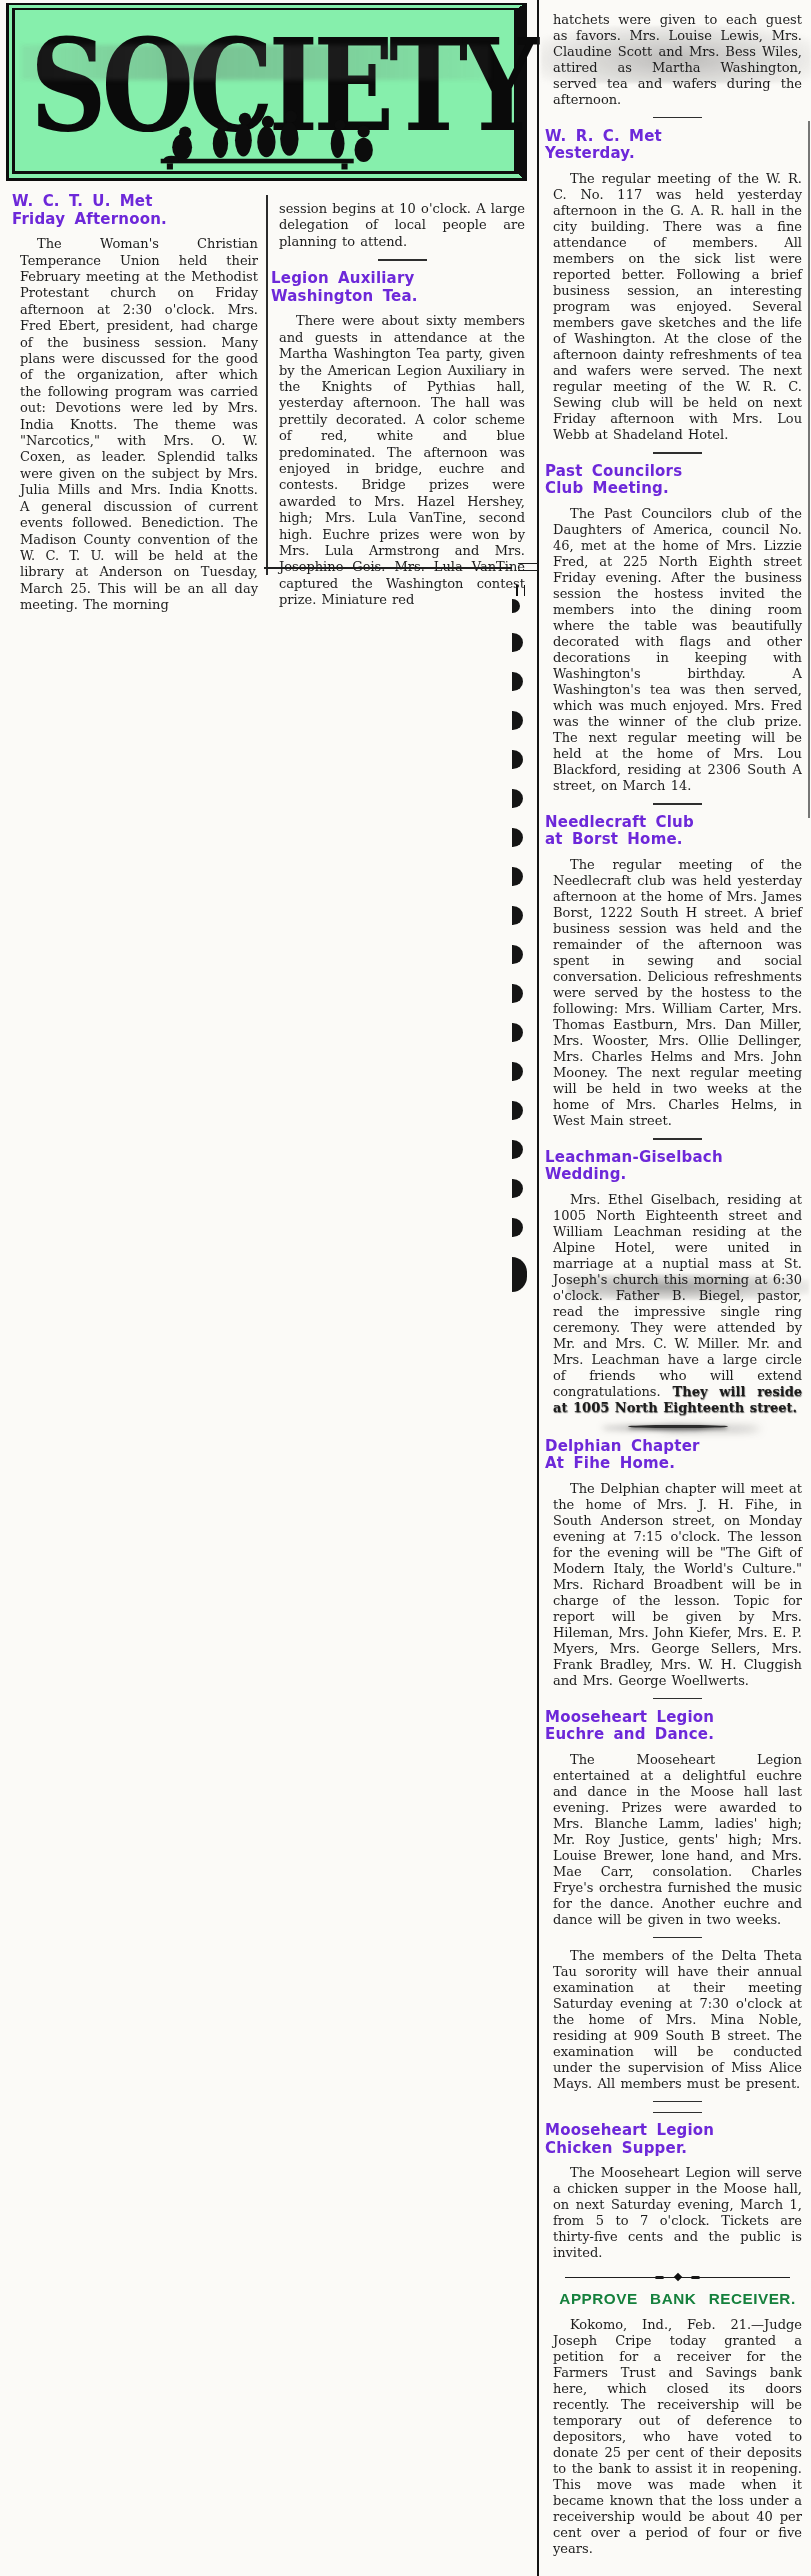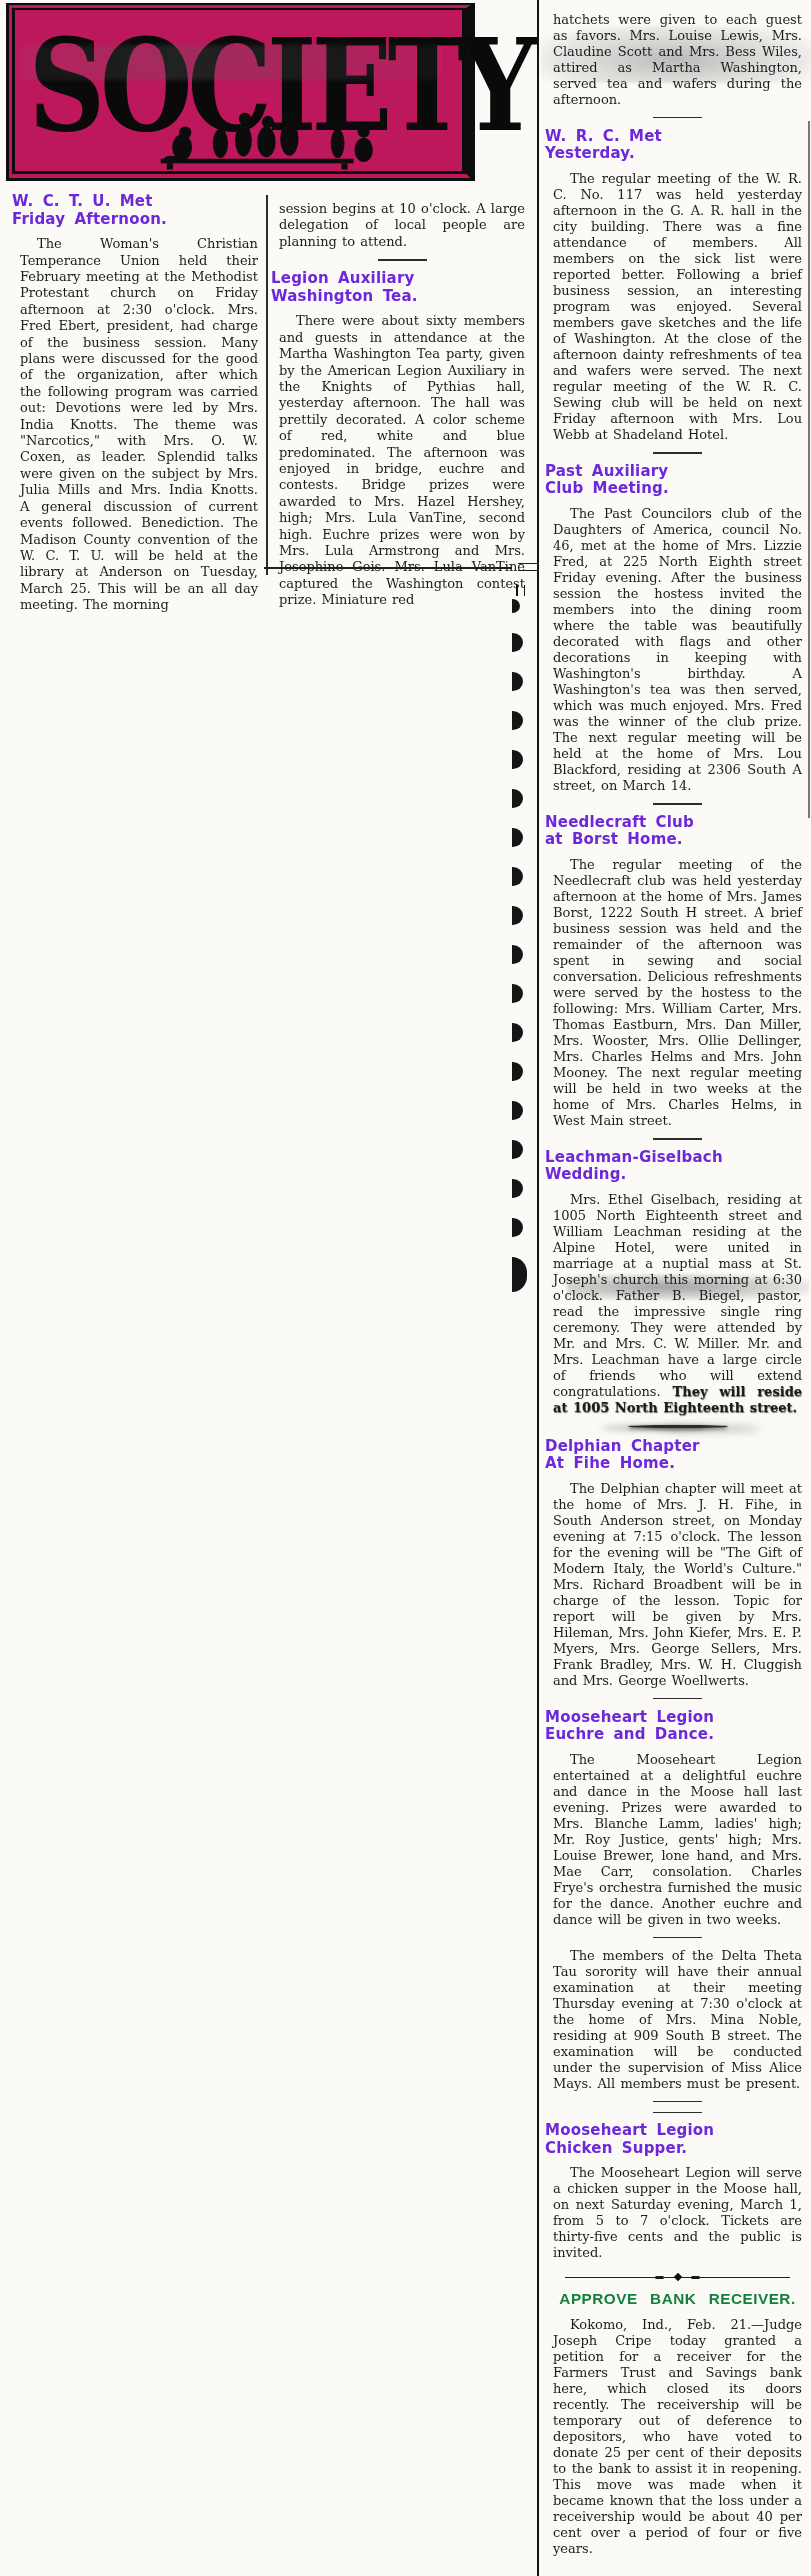--- a/index.html
+++ b/index.html
@@ -3,22 +3,22 @@
 <meta charset="utf-8">
 <style>
   html,body{margin:0;padding:0;}
   body{
     width:812px;height:2576px;position:relative;overflow:hidden;
     background:#fbfaf7;
     font-family:"DejaVu Serif",serif;color:#1e1e1e;
   }
   
   #masthead{
-    position:absolute;left:6.1px;top:3.1px;width:469px;height:178px;
-    box-sizing:border-box;background:#be185d;
+    position:absolute;left:6.1px;top:3.1px;width:521px;height:178px;
+    box-sizing:border-box;background:#86efac;
     border-top:7.7px double #0d0d0d;
     border-bottom:10.7px double #0d0d0d;
     border-left:9.2px double #0d0d0d;
     border-right:13.8px solid #0d0d0d;
   }
   #masthead-title{
     position:absolute;left:0;top:-1.5px;width:100%;text-align:center;
     font-family:"DejaVu Serif",serif;font-weight:700;
     font-size:113px;line-height:152px;letter-spacing:-5.4px;color:#0a0a0a;
     transform:scaleX(.94) scaleY(1.12);transform-origin:50% 45%;
@@ -179,21 +179,21 @@
     <div class="headline">
       <div>W. R. C. Met</div>
       <div>Yesterday.</div>
     </div>
     <p class="body lh3 indent">The regular meeting of the W. R. C. No. 117 was held yesterday afternoon in the G. A. R. hall in the city building. There was a fine attendance of members. All members on the sick list were reported better. Following a brief business session, an interesting program was enjoyed. Several members gave sketches and the life of Washington. At the close of the afternoon dainty refreshments of tea and wafers were served. The next regular meeting of the W. R. C. Sewing club will be held on next Friday afternoon with Mrs. Lou Webb at Shadeland Hotel.</p>
   </div>
 
   <div class="article">
     <div class="divider"></div>
     <div class="headline">
-      <div>Past Auxiliary</div>
+      <div>Past Councilors</div>
       <div>Club Meeting.</div>
     </div>
     <p class="body lh3 indent">The Past Councilors club of the Daughters of America, council No. 46, met at the home of Mrs. Lizzie Fred, at 225 North Eighth street Friday evening. After the business session the hostess invited the members into the dining room where the table was beautifully decorated with flags and other decorations in keeping with Washington's birthday. A Washington's tea was then served, which was much enjoyed. Mrs. Fred was the winner of the club prize. The next regular meeting will be held at the home of Mrs. Lou Blackford, residing at 2306 South A street, on March 14.</p>
   </div>
 
   <div class="article">
     <div class="divider"></div>
     <div class="headline">
       <div>Needlecraft Club</div>
       <div>at Borst Home.</div>
@@ -223,21 +223,21 @@
     <div class="divider"></div>
     <div class="headline">
       <div>Mooseheart Legion</div>
       <div>Euchre and Dance.</div>
     </div>
     <p class="body lh3 indent">The Mooseheart Legion entertained at a delightful euchre and dance in the Moose hall last evening. Prizes were awarded to Mrs. Blanche Lamm, ladies' high; Mr. Roy Justice, gents' high; Mrs. Louise Brewer, lone hand, and Mrs. Mae Carr, consolation. Charles Frye's orchestra furnished the music for the dance. Another euchre and dance will be given in two weeks.</p>
   </div>
 
   <div class="article">
     <div class="divider"></div>
-    <p class="body lh3 indent">The members of the Delta Theta Tau sorority will have their annual examination at their meeting Thursday evening at 7:30 o'clock at the home of Mrs. Mina Noble, residing at 909 South B street. The examination will be conducted under the supervision of Miss Alice Mays. All members must be present.</p>
+    <p class="body lh3 indent">The members of the Delta Theta Tau sorority will have their annual examination at their meeting Saturday evening at 7:30 o'clock at the home of Mrs. Mina Noble, residing at 909 South B street. The examination will be conducted under the supervision of Miss Alice Mays. All members must be present.</p>
   </div>
 
   <div class="article">
     <div class="divider"></div>
   </div>
 
   <div class="article">
     <div class="divider"></div>
     <div class="headline">
       <div>Mooseheart Legion</div>

